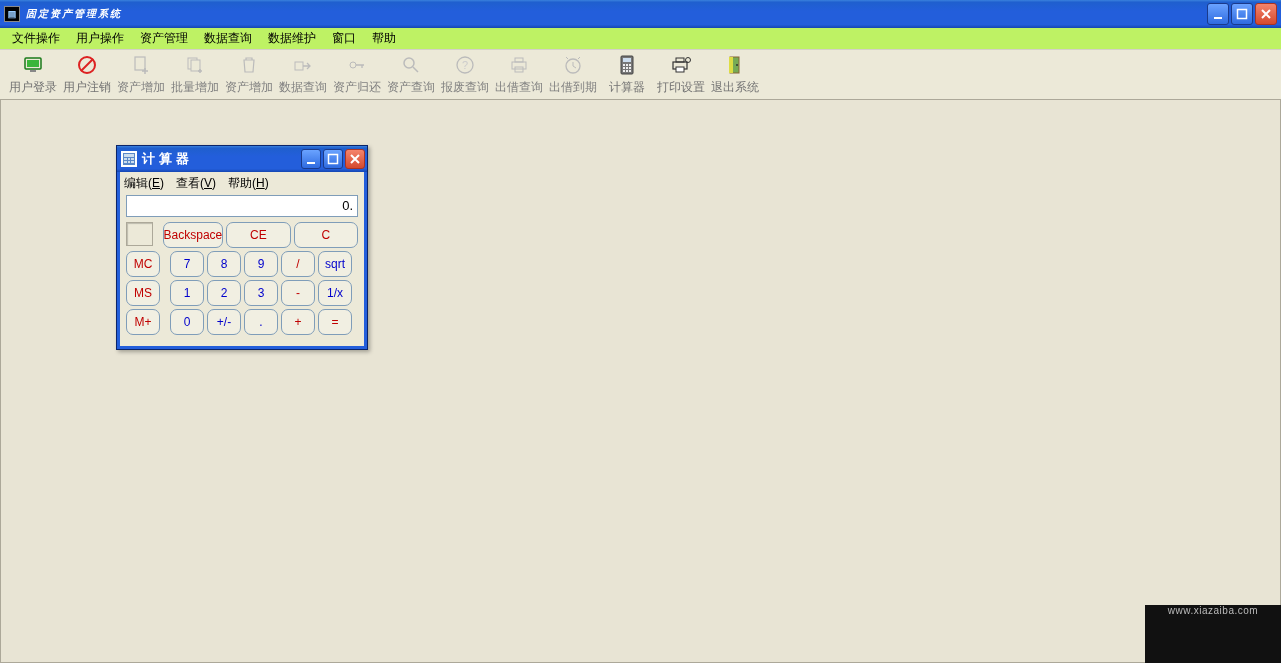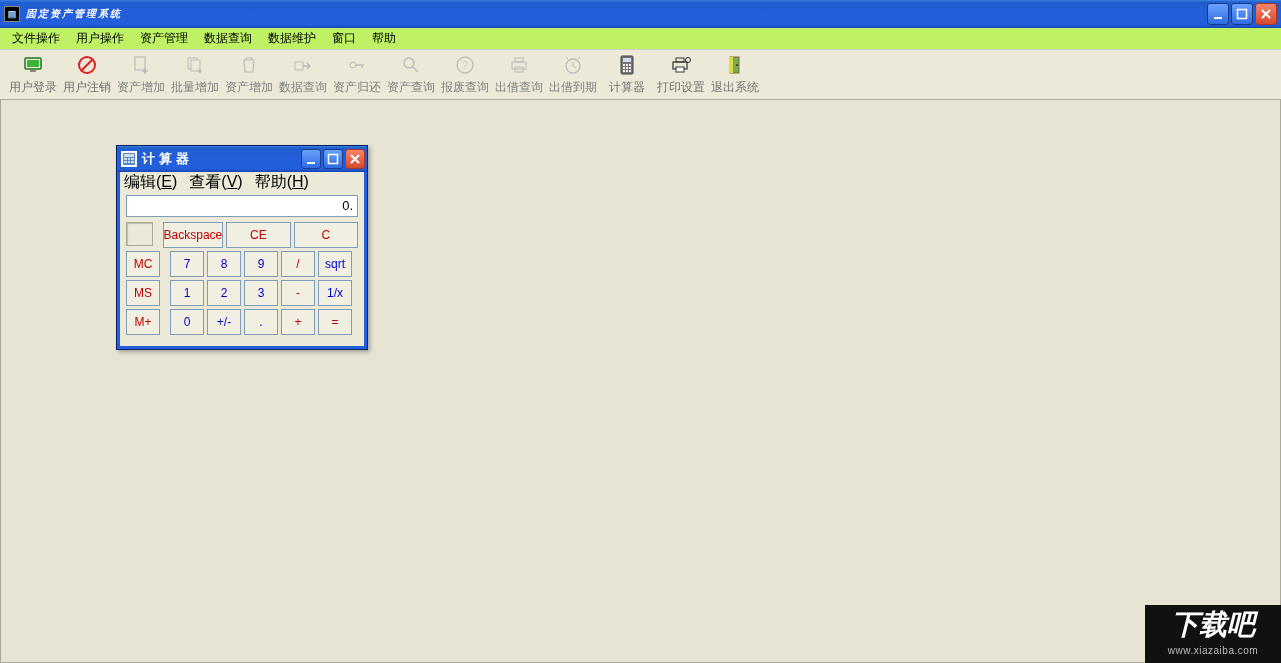--- a/index.html
+++ b/index.html
@@ -127,23 +127,23 @@
     margin-right:5px;
     background:#fff;
     display:flex;align-items:center;justify-content:center;
   }
   .calc-titlebar .calc-title { flex:1; font-size:13px; letter-spacing:4px;}
   .calc-titlebar .win-btns { margin-right:2px;}
   .calc-titlebar .win-btn { width:20px;height:20px;}
   .calc-menubar {
     height:20px;
     display:flex;
-    align-items:flex-start;
+    align-items:flex-end;
     padding-left:4px;
-    font-size:16px;
+    font-size:12px;
   }
   .calc-menubar .cm-item { margin-right:12px;}
   .calc-menubar .hot { text-decoration: underline;}
   .calc-display-row {
     padding: 3px 6px;
   }
   .calc-display {
     height: 22px;
     border: 1px solid #7f9db9;
     background: #fff;
@@ -157,21 +157,21 @@
   .calc-mem-ind {
     width: 28px;
     height: 24px;
     border: 1px solid #aca899;
     background: #ece9d8;
     box-shadow: inset 1px 1px 1px rgba(0,0,0,0.2);
   }
   .calc-btn {
     height: 26px;
     border: 1px solid #7f9db9;
-    border-radius: 0;
+    border-radius: 7px;
     background: #f1efe2;
     display:flex;
     align-items:center;
     justify-content:center;
     font-size: 12px;
     font-family: "MS Sans Serif", Arial;
   }
   .calc-btn.red { color: #c00000;}
   .calc-btn.blue { color: #0000cc;}
   .calc-btn.w-bs { width: 62px;}
@@ -456,15 +456,14 @@
         <div class="calc-btn red w-n">+</div>
         <div class="calc-btn red w-n">=</div>
       </div>
     </div>
     </div>
   </div>
 
 </div>
 
 <div class="watermark">
-  <div class="big">下载吧</div>
   <div class="small">www.xiazaiba.com</div>
 </div>
 
 </body></html>

